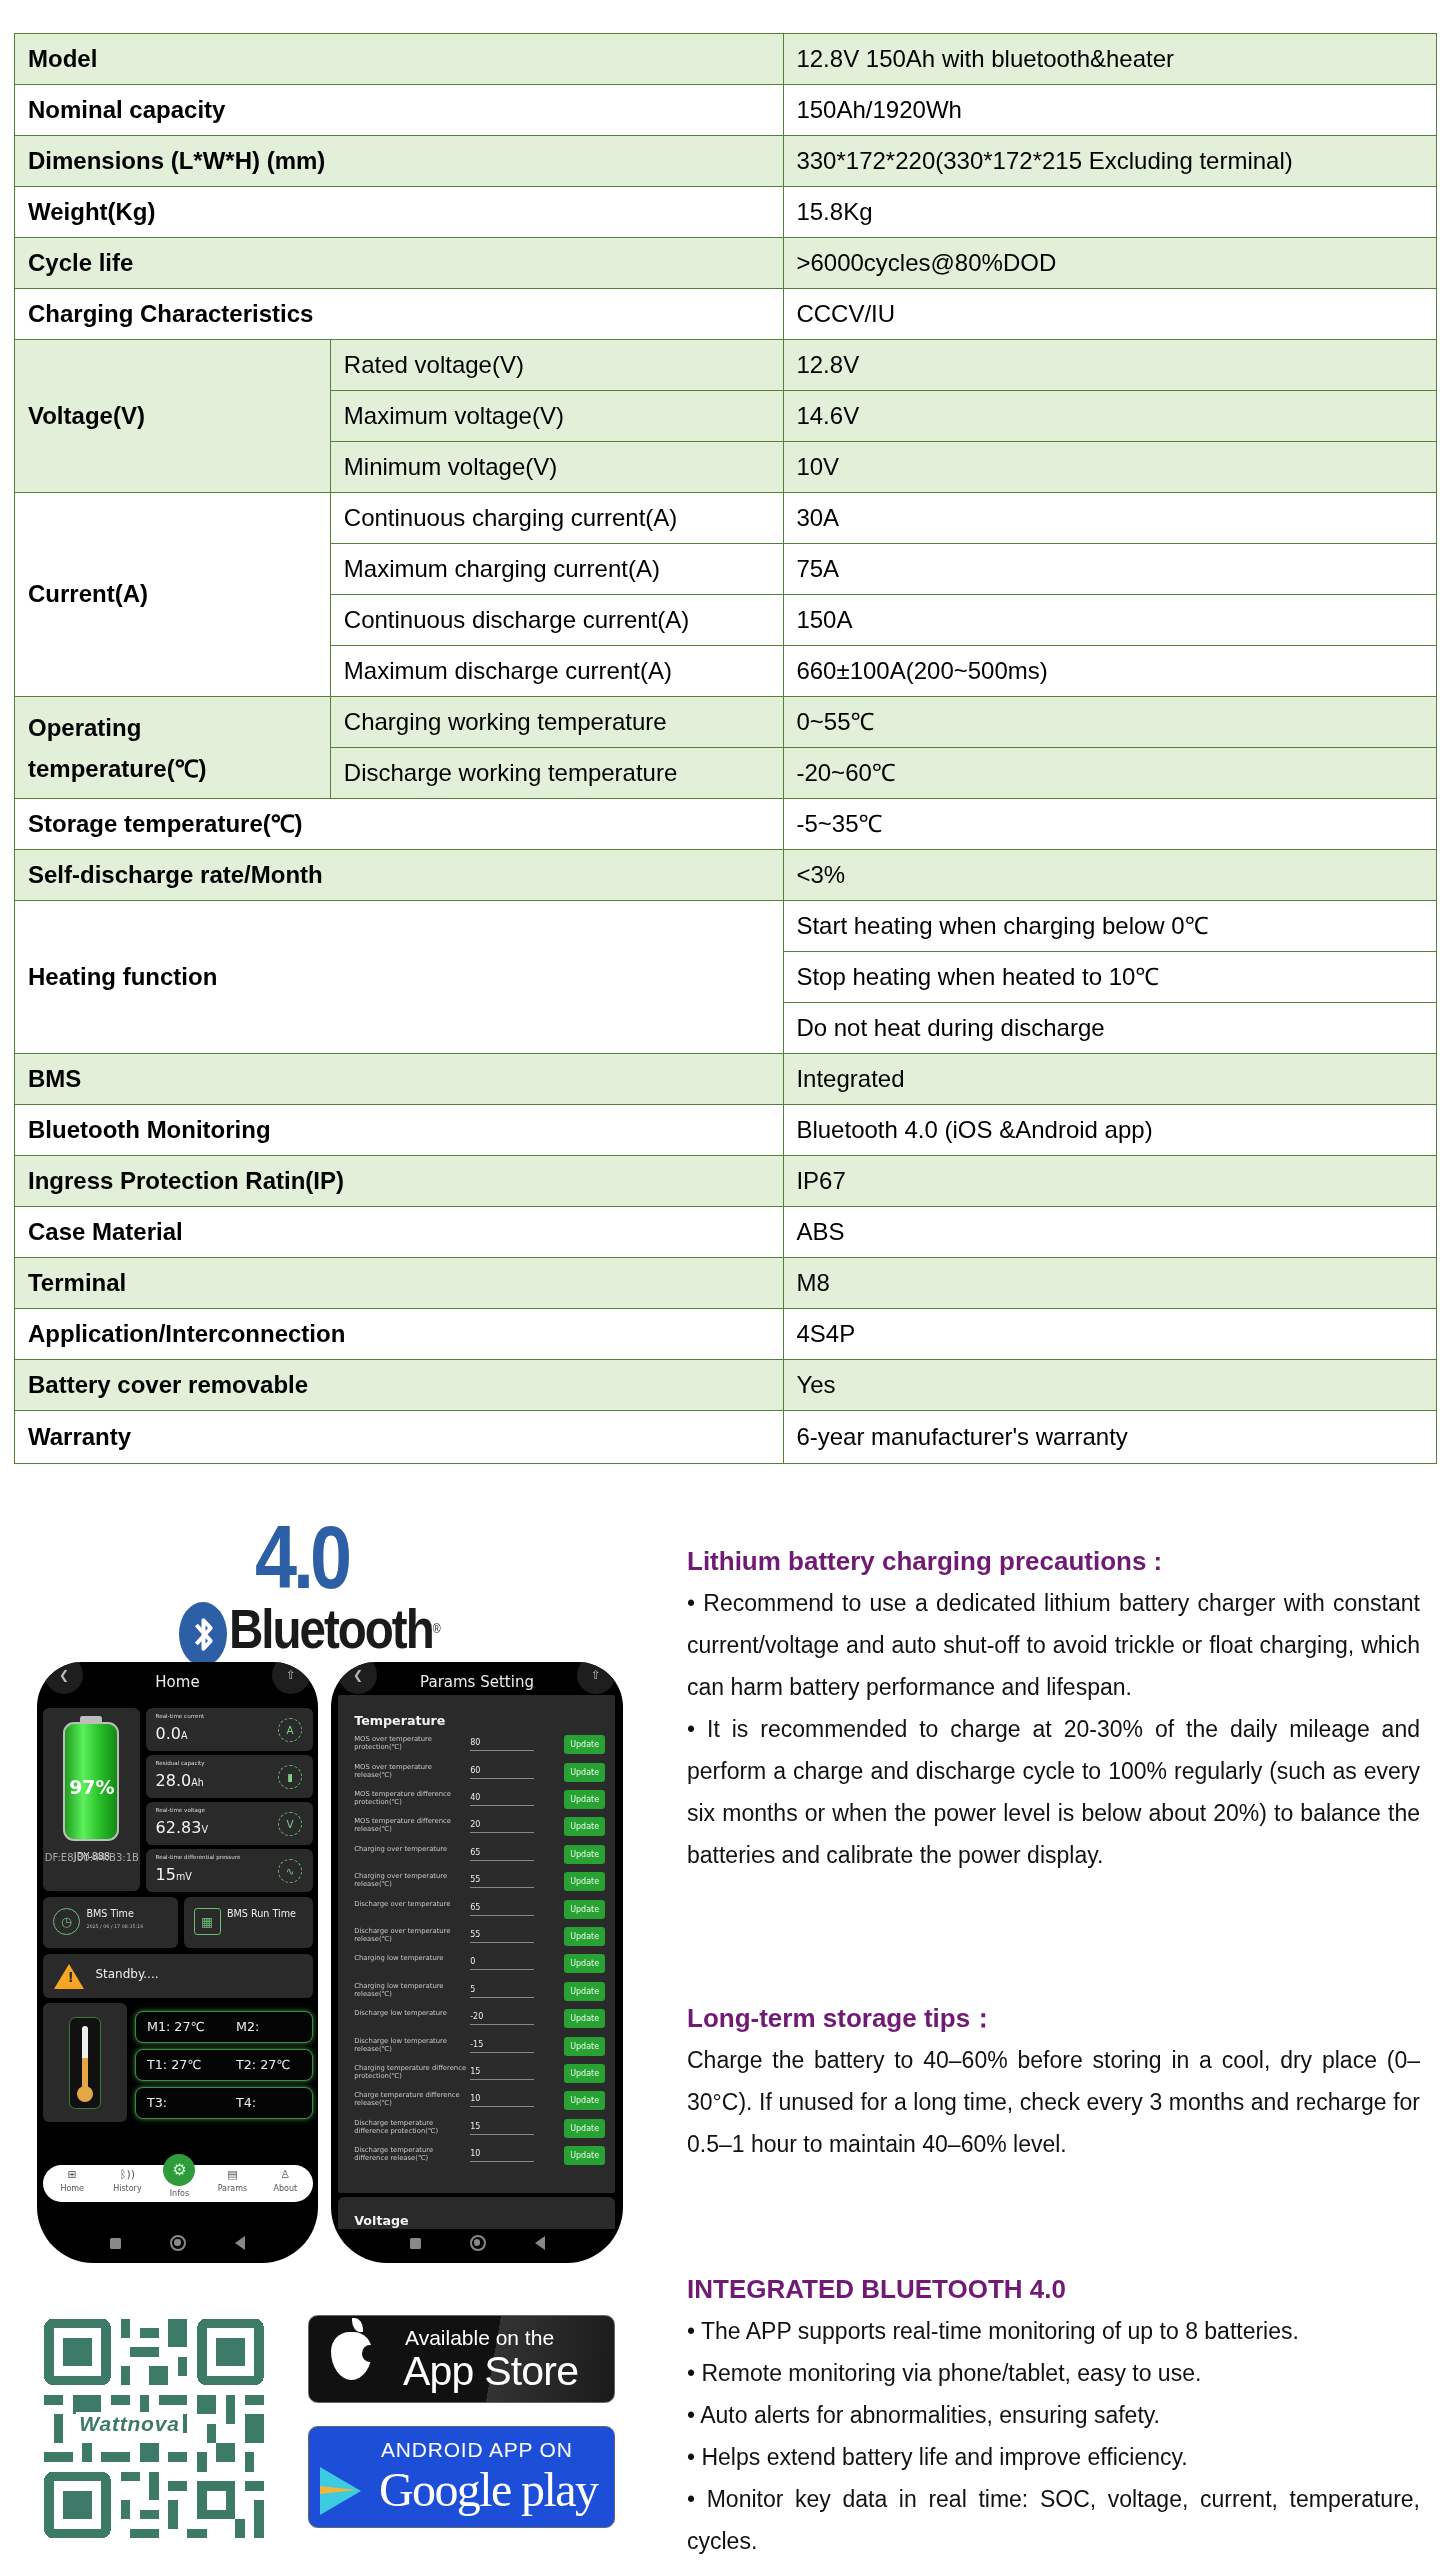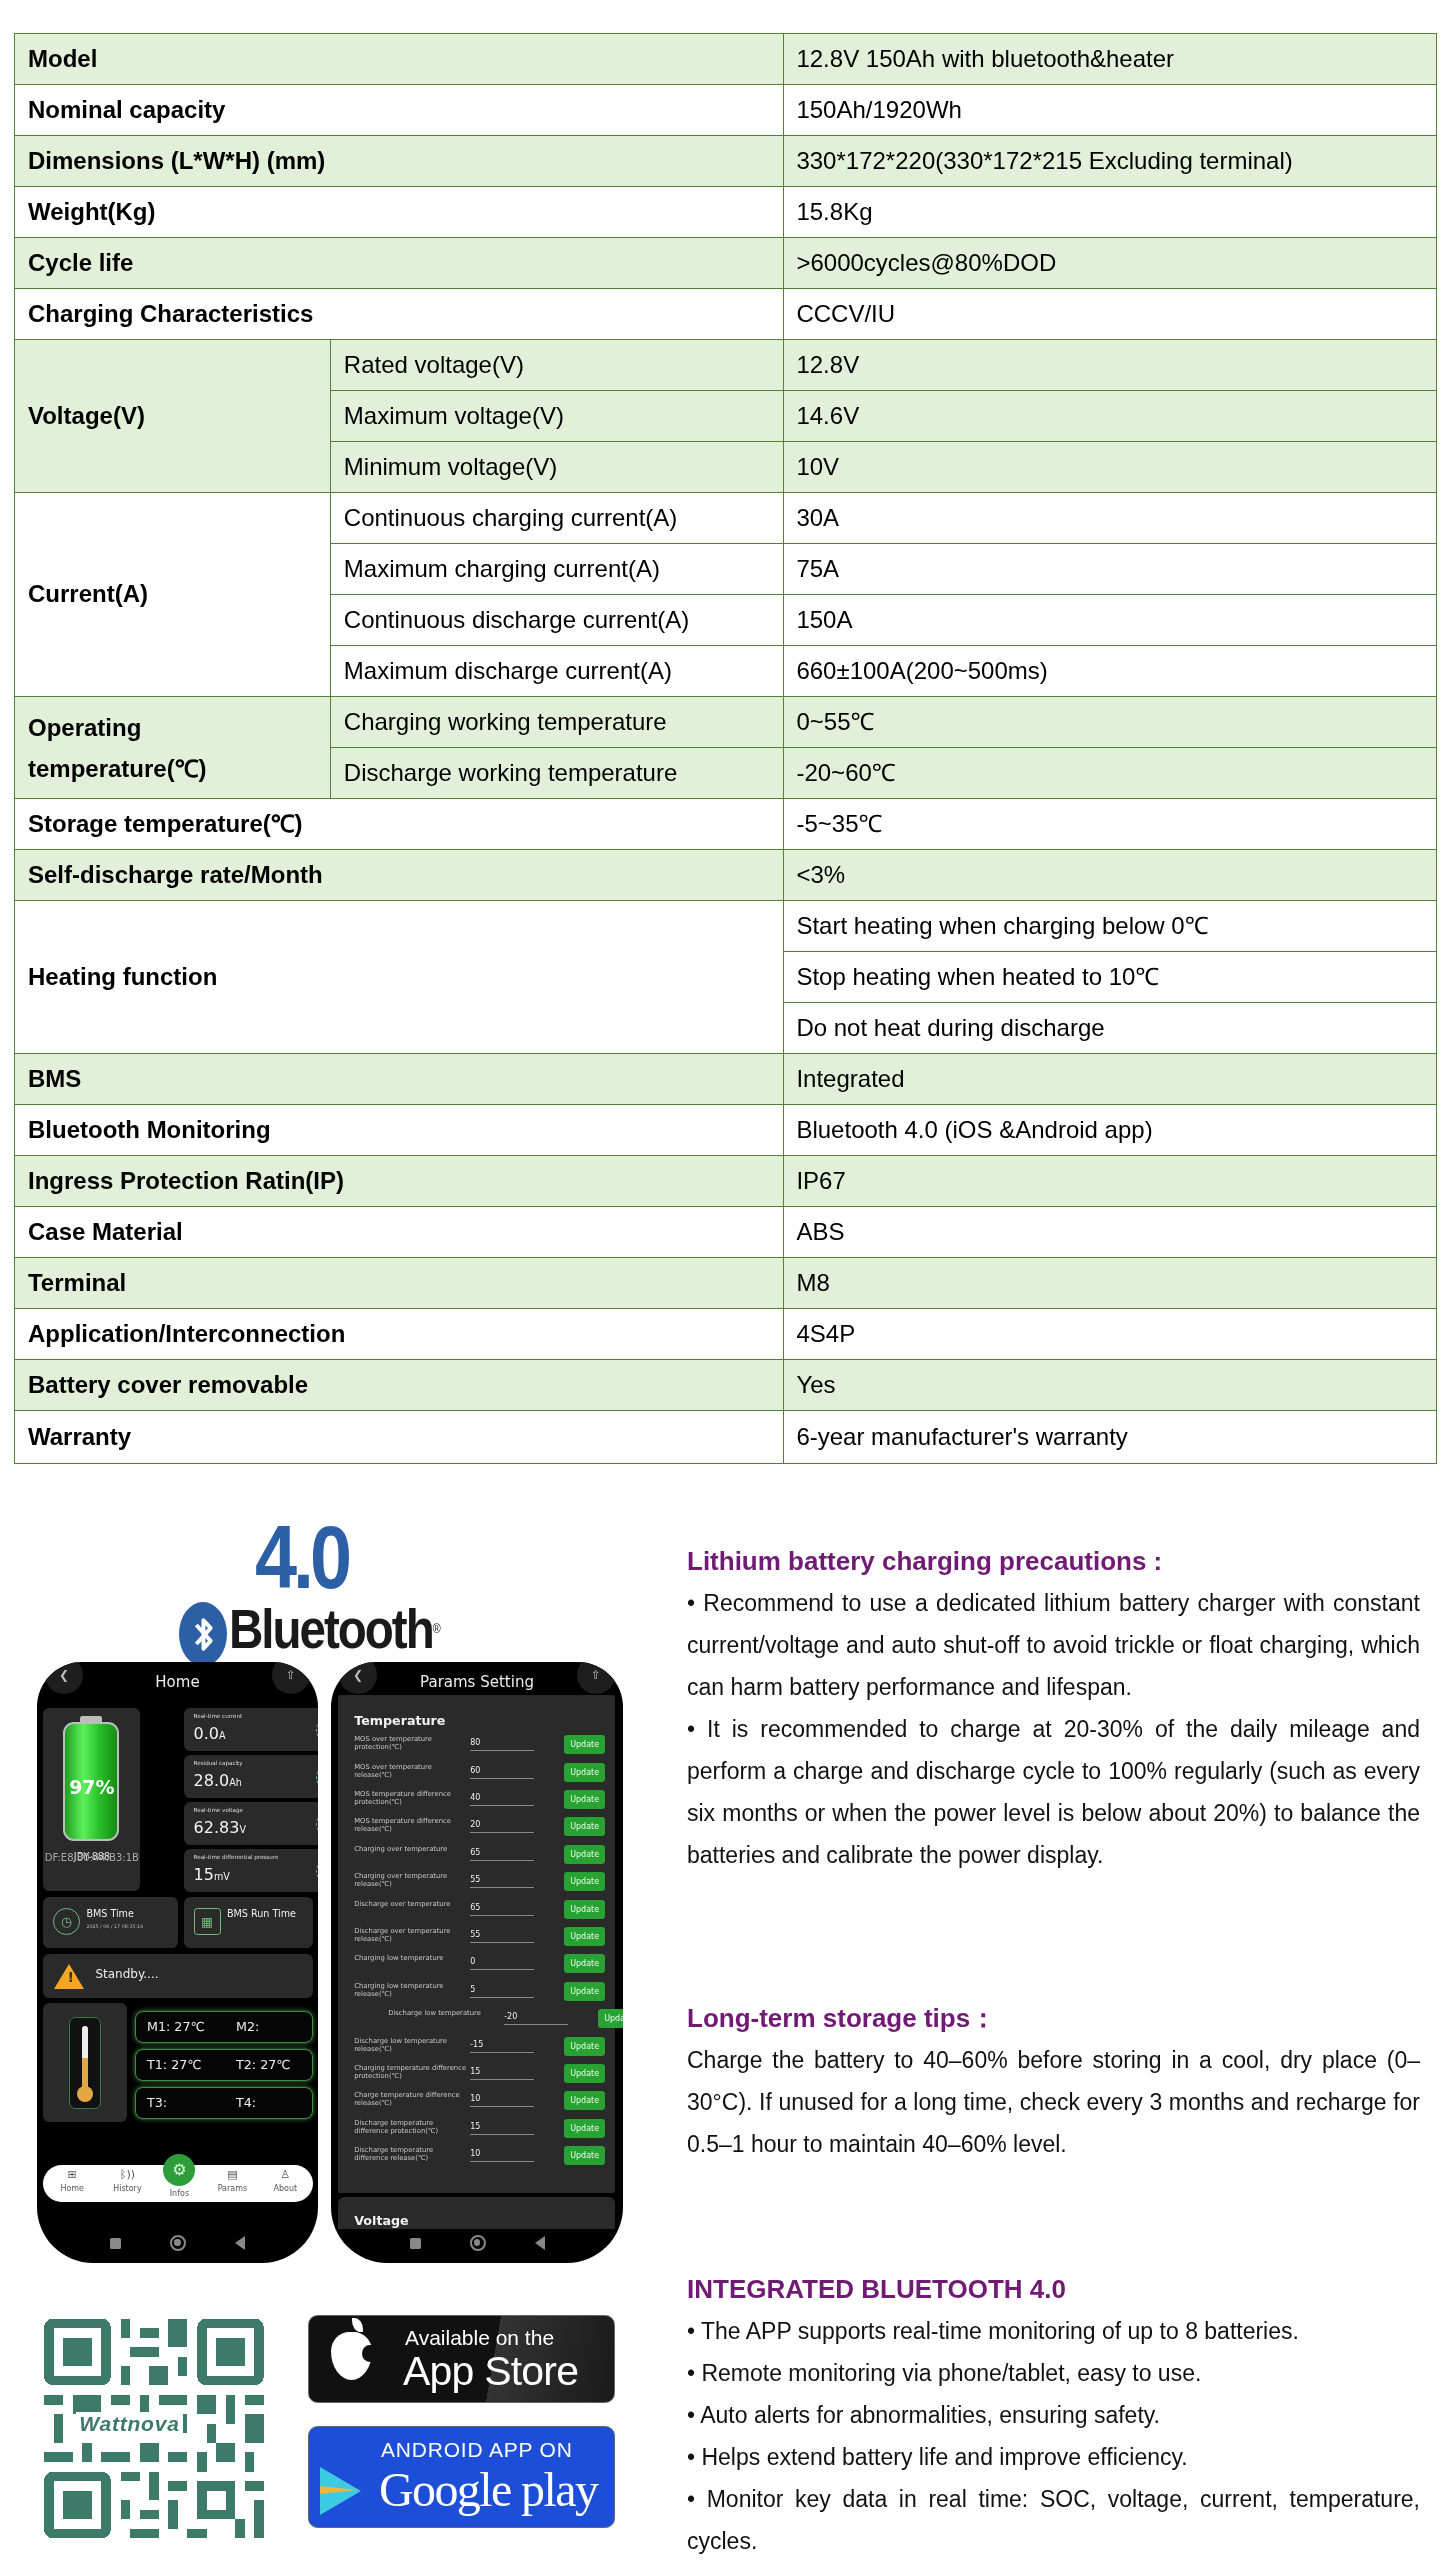--- a/index.html
+++ b/index.html
@@ -45,21 +45,21 @@
 
   .card { position: absolute; background: #2a2a2a; border-radius: 6.4px; }
   .batt-card { left: 6.4px; top: 46px; width: 97px; height: 183px; text-align: center; }
   .batt { position: absolute; left: 20px; top: 14.3px; width: 56px; height: 119px; border-radius: 11px;
           background: linear-gradient(90deg, #1f9d1f, #5cf05c 35%, #2ac22a 65%, #138a13); border: 2.4px solid #bdbdbd; }
   .batt::before { content: ""; position: absolute; left: 14.3px; top: -8px; width: 22px; height: 6.4px; background: #bdbdbd; border-radius: 2.4px 2.4px 0 0; }
   .batt-pct { position: absolute; left: 0; right: 0; top: 68px; font-size: 19px; font-weight: bold; color: #fff; }
   .batt-name { position: absolute; left: 0; right: 0; top: 143px; font-size: 9.6px; color: #ddd; }
   .batt-mac { position: absolute; left: 0; right: 0; top: 144px; font-size: 10px; color: #aaa; }
 
-  .metric { left: 109px; width: 167px; height: 43px; margin-left: 38px; }
+  .metric { left: 109px; width: 167px; height: 43px; }
   .metric .lbl { position: absolute; left: 9.6px; top: 4.8px; font-size: 5.6px; color: #ddd; }
   .metric .val { position: absolute; left: 9.6px; top: 16px; font-size: 16px; color: #f3f3f3; }
   .metric .val small { font-size: 9.6px; }
   .metric .mi { position: absolute; right: 11px; top: 9.6px; width: 24px; height: 24px; border: 1.6px dashed #5fb46a; border-radius: 50%;
                 color: #7dcf86; font-size: 10.4px; display: flex; align-items: center; justify-content: center; }
 
   .bms { top: 235px; height: 51px; }
   .bms.a { left: 6.4px; width: 135px; } .bms.b { left: 147px; width: 129px; }
   .bms .ico { position: absolute; left: 9.6px; top: 11px; width: 27px; height: 27px; border: 1.6px solid #6dbf78; border-radius: 50%;
               color: #6dbf78; font-size: 12.7px; display: flex; align-items: center; justify-content: center; }
@@ -428,21 +428,21 @@
         <div class="prow" style="top: 257px;">
           <div class="pl">Charging low temperature</div>
           <div class="pv">0</div>
           <div class="pb">Update</div>
         </div>
         <div class="prow" style="top: 285px;">
           <div class="pl">Charging low temperature release(℃)</div>
           <div class="pv">5</div>
           <div class="pb">Update</div>
         </div>
-        <div class="prow" style="top: 312px; margin-left: 34px;">
+        <div class="prow" style="top: 312px;">
           <div class="pl">Discharge low temperature</div>
           <div class="pv">-20</div>
           <div class="pb">Update</div>
         </div>
         <div class="prow" style="top: 340px;">
           <div class="pl">Discharge low temperature release(℃)</div>
           <div class="pv">-15</div>
           <div class="pb">Update</div>
         </div>
         <div class="prow" style="top: 367px;">

